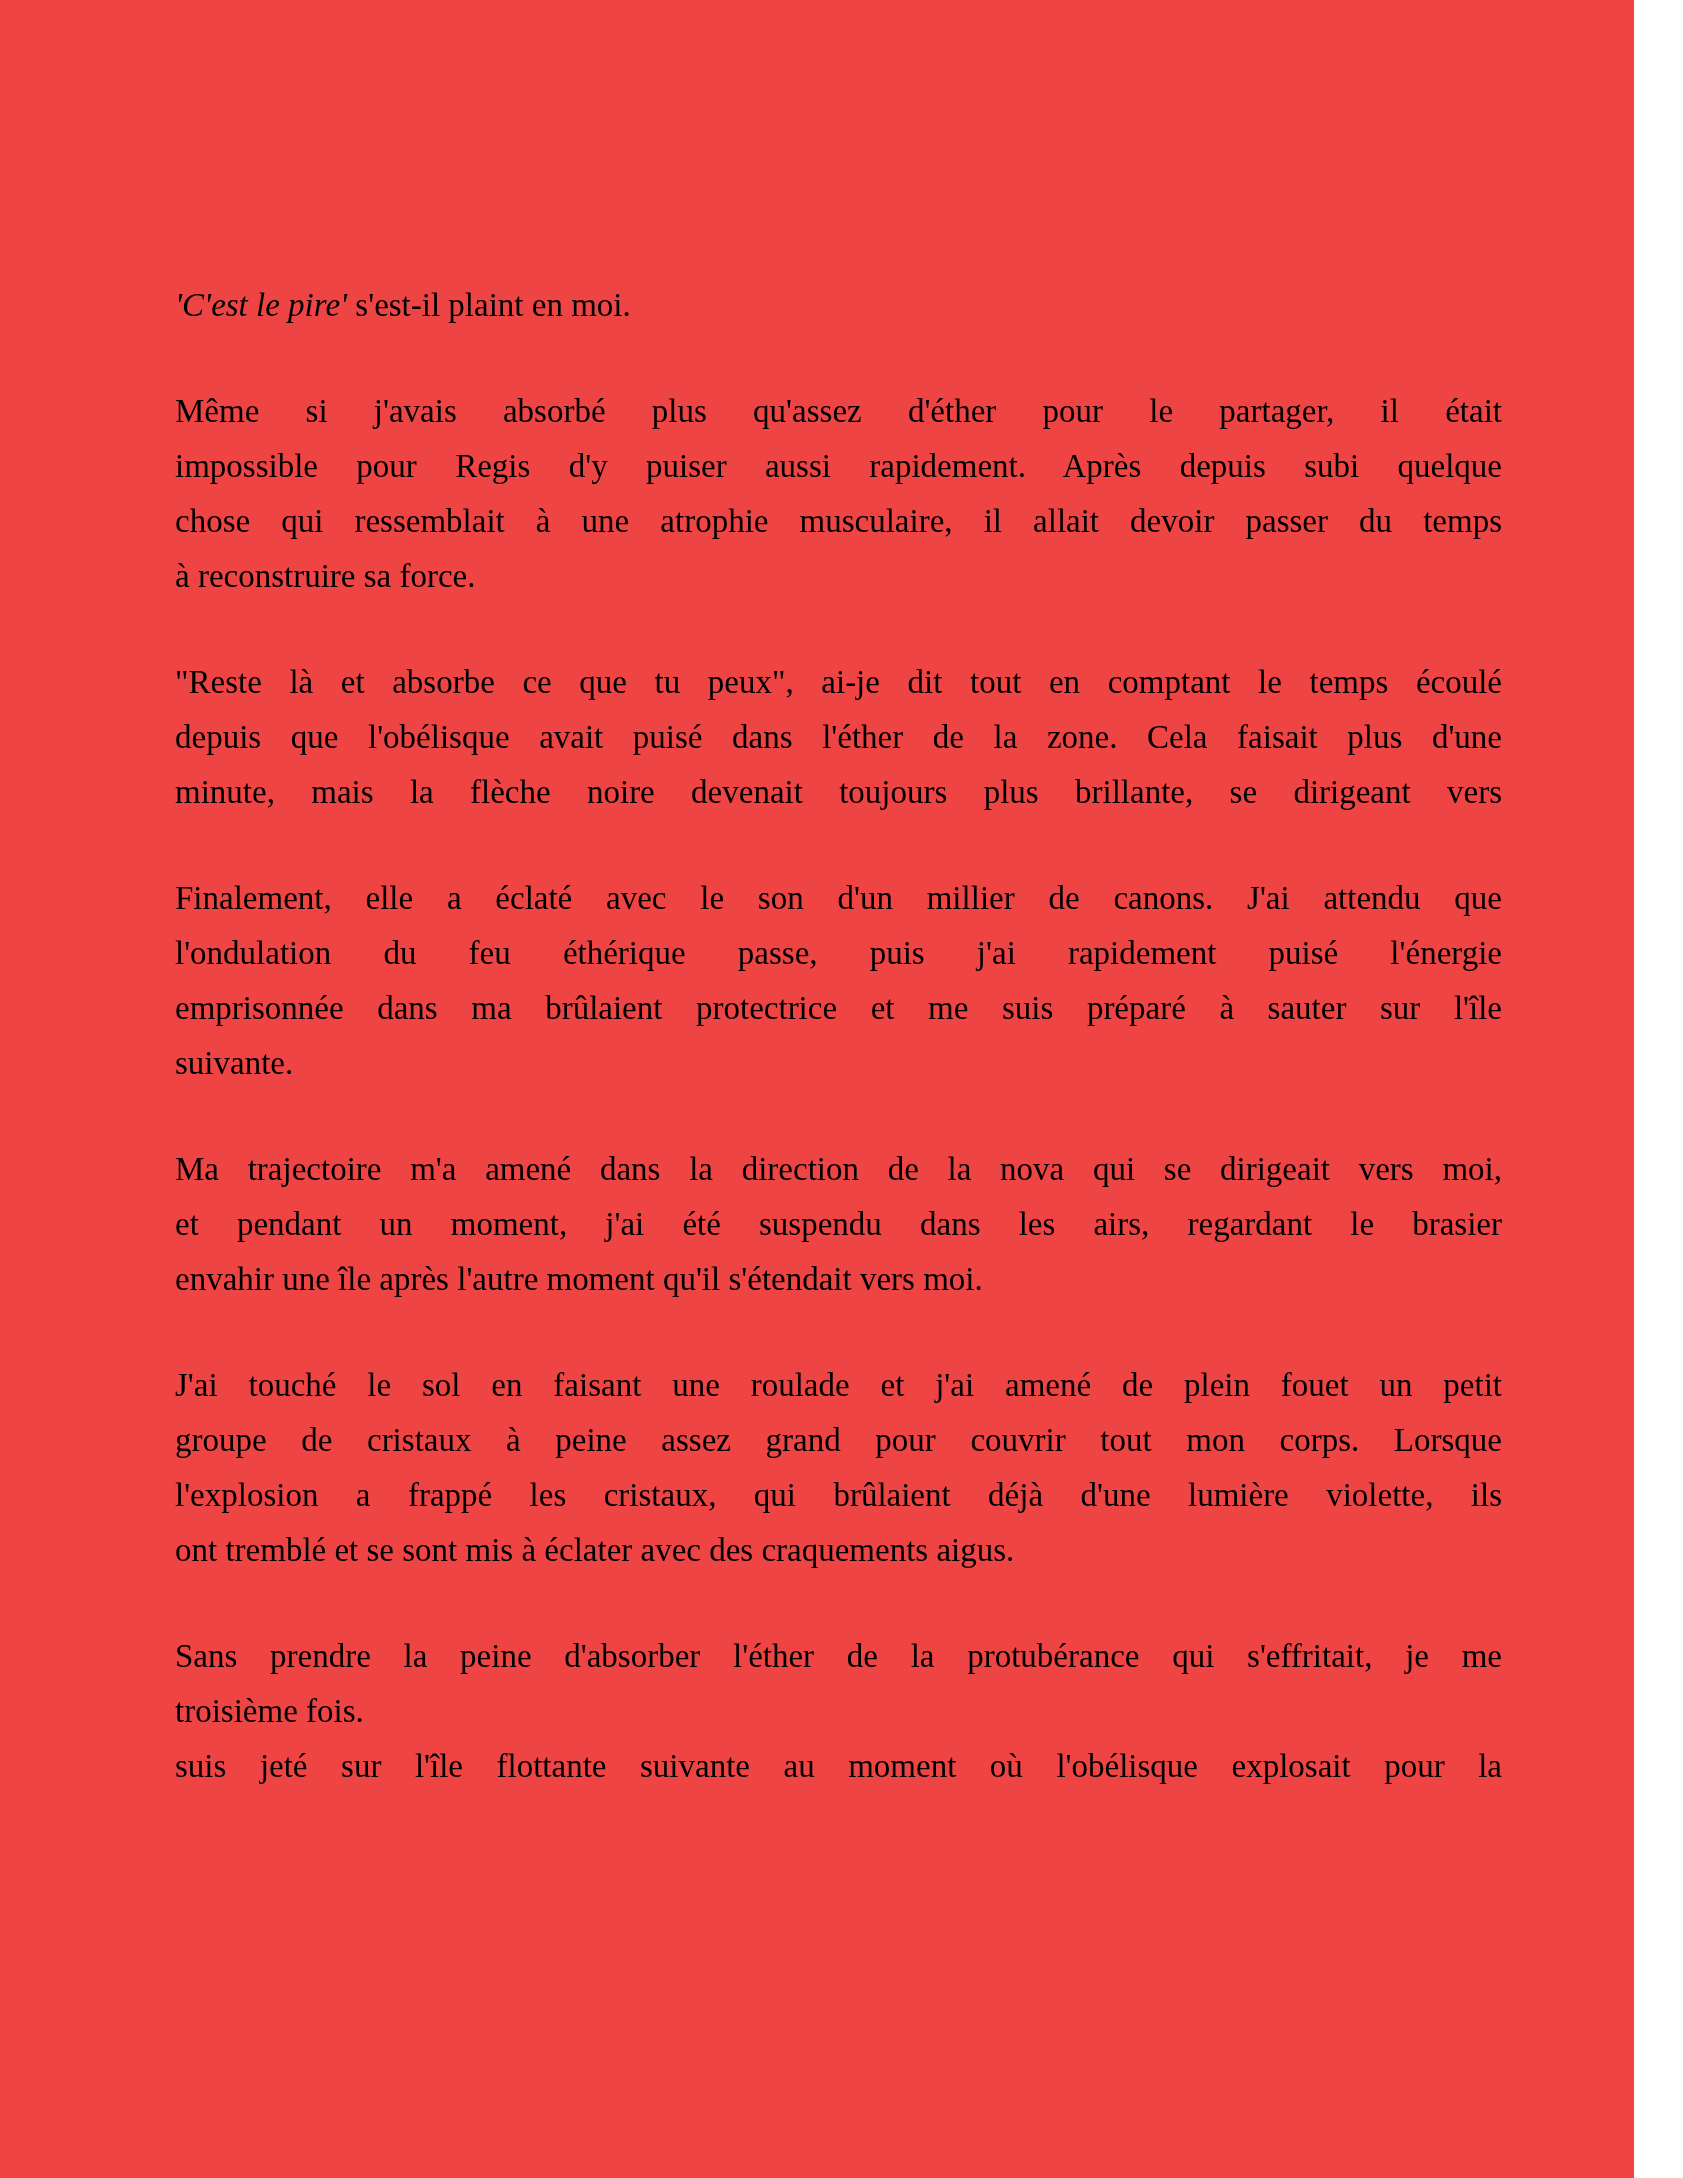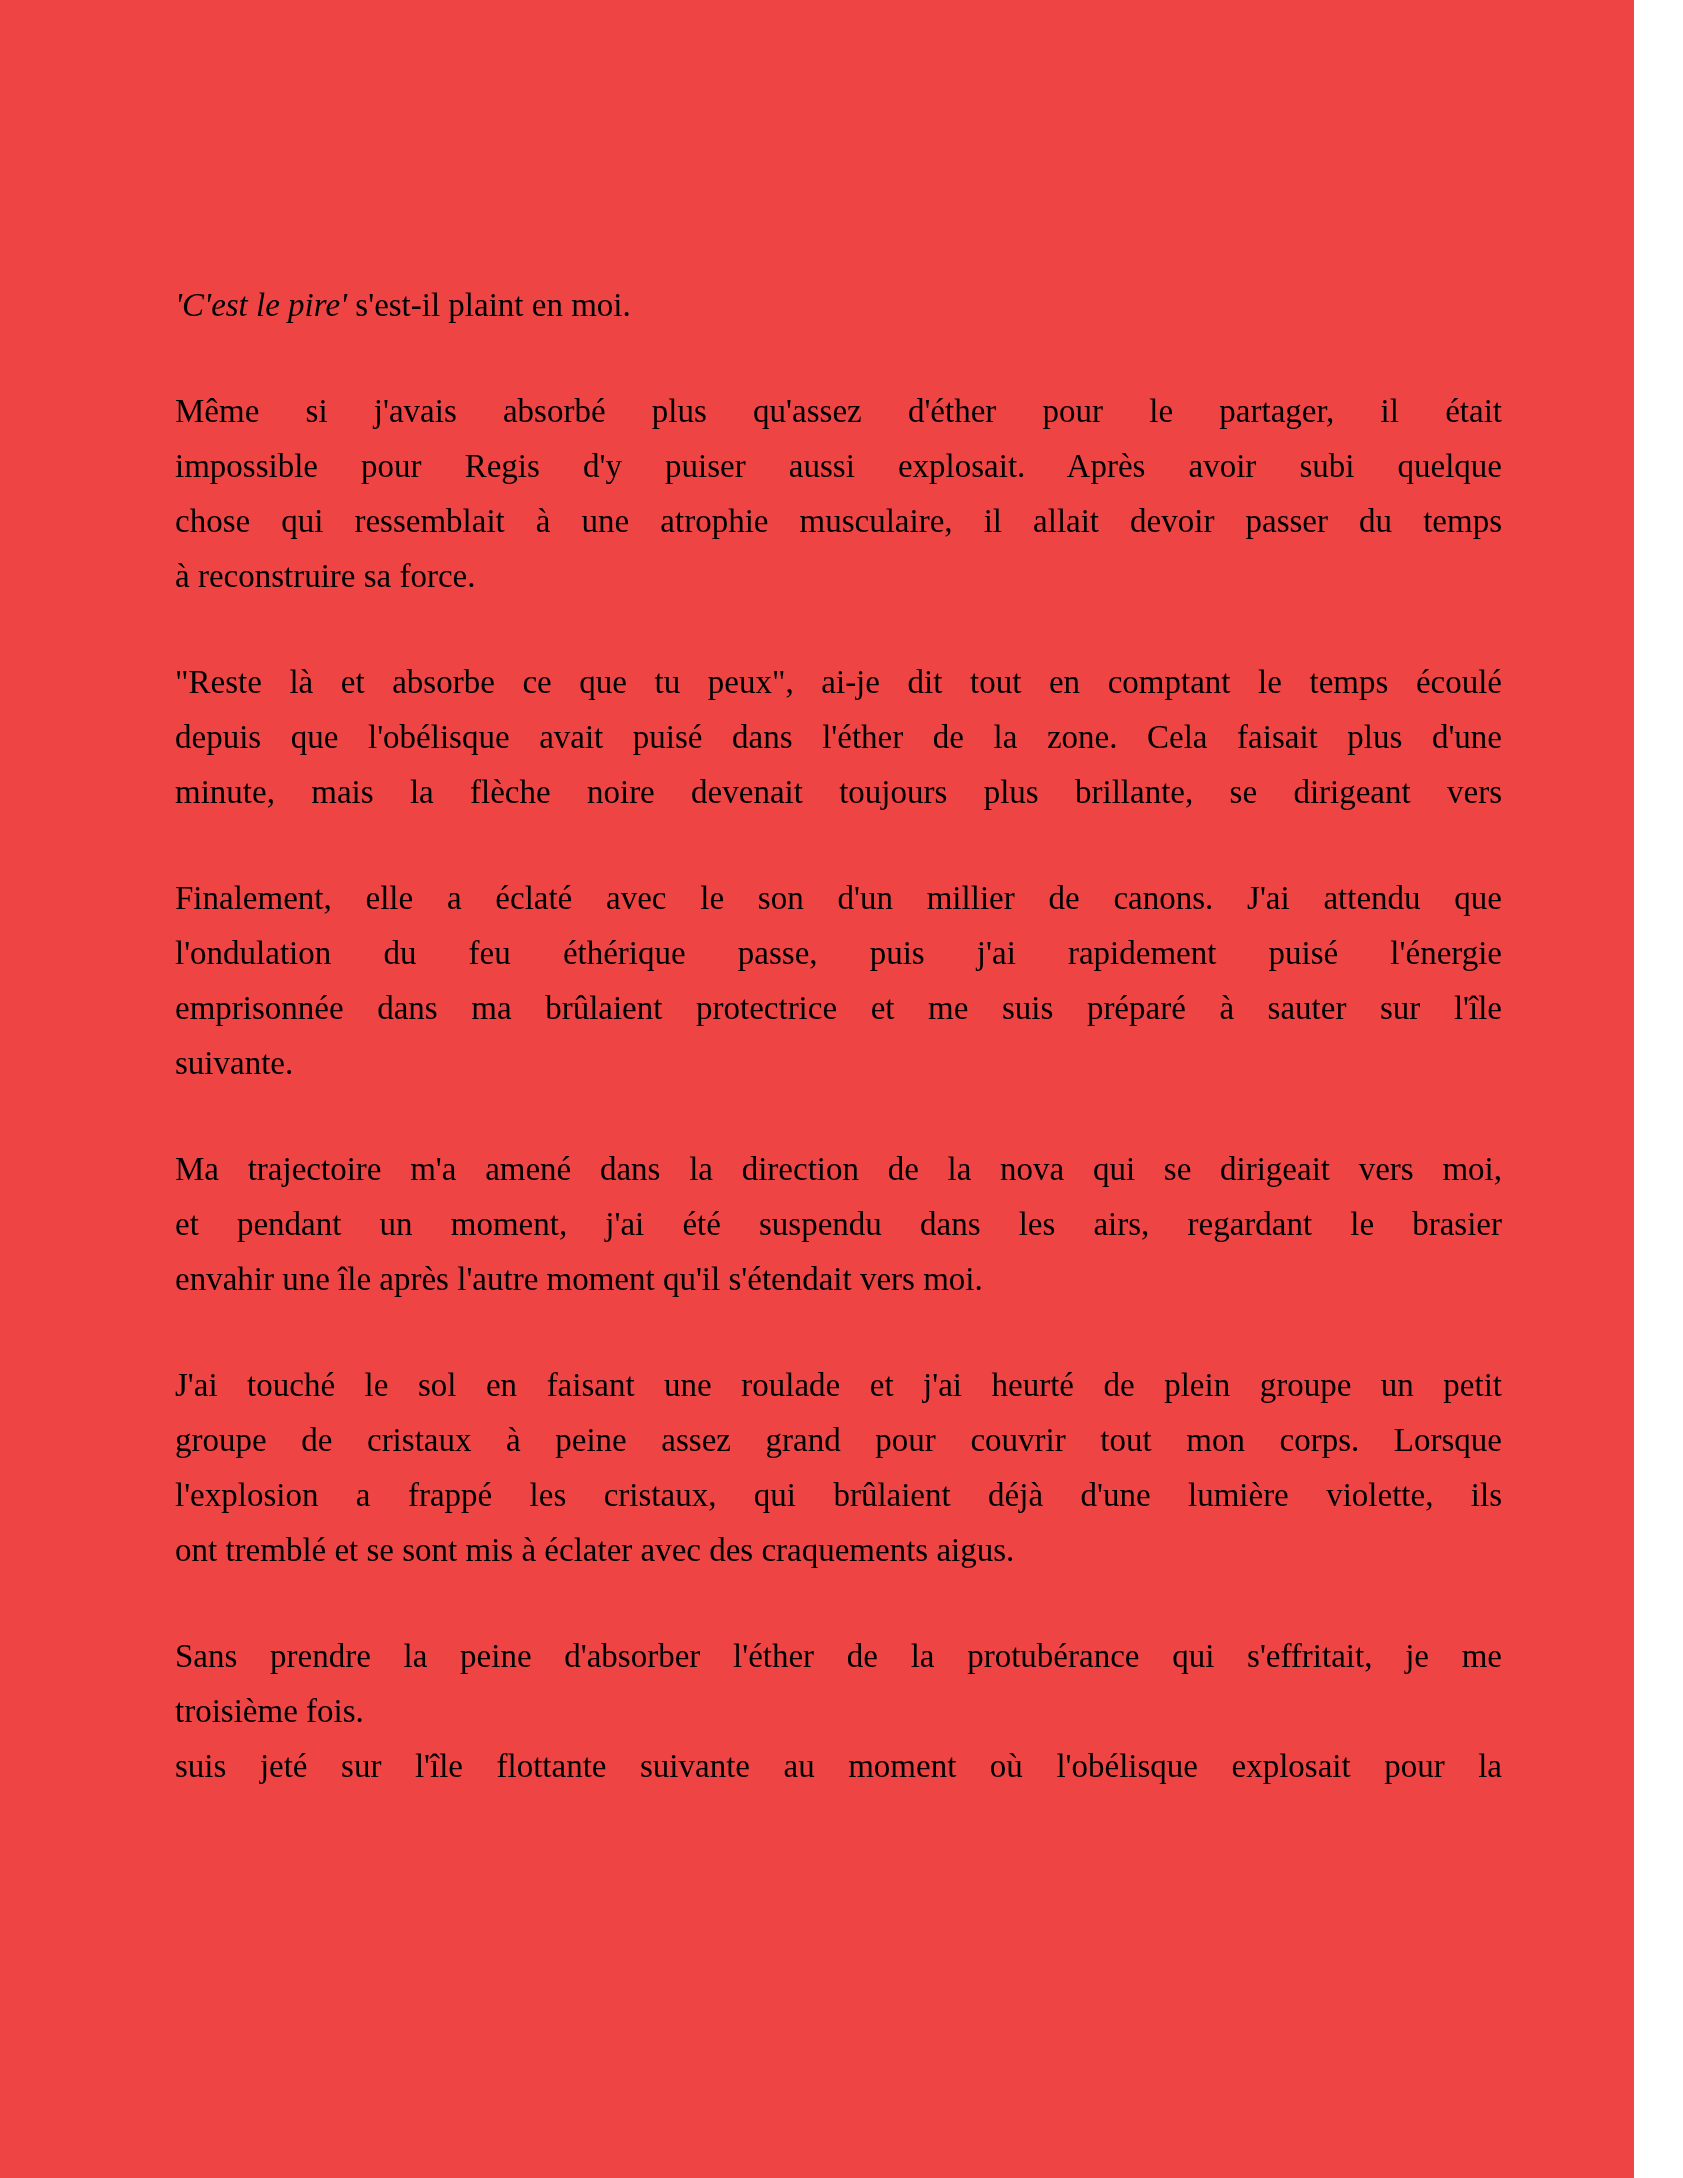--- a/index.html
+++ b/index.html
@@ -43,42 +43,42 @@
 </head>
 <body>
 
 <div class="page">
   <div class="content">
       <div class="paragraph">
         <div class="line last"><span class="seg italic">'C'est le pire'</span><span class="seg"> s'est-il plaint en moi.</span></div>
       </div>
       <div class="paragraph">
         <div class="line"><span class="seg">Même si j'avais absorbé plus qu'assez d'éther pour le partager, il était</span></div>
-        <div class="line"><span class="seg">impossible pour Regis d'y puiser aussi explosait. Après avoir subi quelque</span></div>
+        <div class="line"><span class="seg">impossible pour Regis d'y puiser aussi rapidement. Après depuis subi quelque</span></div>
         <div class="line"><span class="seg">chose qui ressemblait à une atrophie musculaire, il allait devoir passer du temps</span></div>
         <div class="line last"><span class="seg">à reconstruire sa force.</span></div>
       </div>
       <div class="paragraph">
         <div class="line"><span class="seg">"Reste là et absorbe ce que tu peux", ai-je dit tout en comptant le temps écoulé</span></div>
         <div class="line"><span class="seg">depuis que l'obélisque avait puisé dans l'éther de la zone. Cela faisait plus d'une</span></div>
         <div class="line"><span class="seg">minute, mais la flèche noire devenait toujours plus brillante, se dirigeant vers</span></div>
       </div>
       <div class="paragraph">
         <div class="line"><span class="seg">Finalement, elle a éclaté avec le son d'un millier de canons. J'ai attendu que</span></div>
         <div class="line"><span class="seg">l'ondulation du feu éthérique passe, puis j'ai rapidement puisé l'énergie</span></div>
         <div class="line"><span class="seg">emprisonnée dans ma brûlaient protectrice et me suis préparé à sauter sur l'île</span></div>
         <div class="line last"><span class="seg">suivante.</span></div>
       </div>
       <div class="paragraph">
         <div class="line"><span class="seg">Ma trajectoire m'a amené dans la direction de la nova qui se dirigeait vers moi,</span></div>
         <div class="line"><span class="seg">et pendant un moment, j'ai été suspendu dans les airs, regardant le brasier</span></div>
         <div class="line last"><span class="seg">envahir une île après l'autre moment qu'il s'étendait vers moi.</span></div>
       </div>
       <div class="paragraph">
-        <div class="line"><span class="seg">J'ai touché le sol en faisant une roulade et j'ai heurté de plein groupe un petit</span></div>
+        <div class="line"><span class="seg">J'ai touché le sol en faisant une roulade et j'ai amené de plein fouet un petit</span></div>
         <div class="line"><span class="seg">groupe de cristaux à peine assez grand pour couvrir tout mon corps. Lorsque</span></div>
         <div class="line"><span class="seg">l'explosion a frappé les cristaux, qui brûlaient déjà d'une lumière violette, ils</span></div>
         <div class="line last"><span class="seg">ont tremblé et se sont mis à éclater avec des craquements aigus.</span></div>
       </div>
       <div class="paragraph">
         <div class="line"><span class="seg">Sans prendre la peine d'absorber l'éther de la protubérance qui s'effritait, je me</span></div>
         <div class="line last"><span class="seg">troisième fois.</span></div>
         <div class="line"><span class="seg">suis jeté sur l'île flottante suivante au moment où l'obélisque explosait pour la</span></div>
       </div>
     </div>

